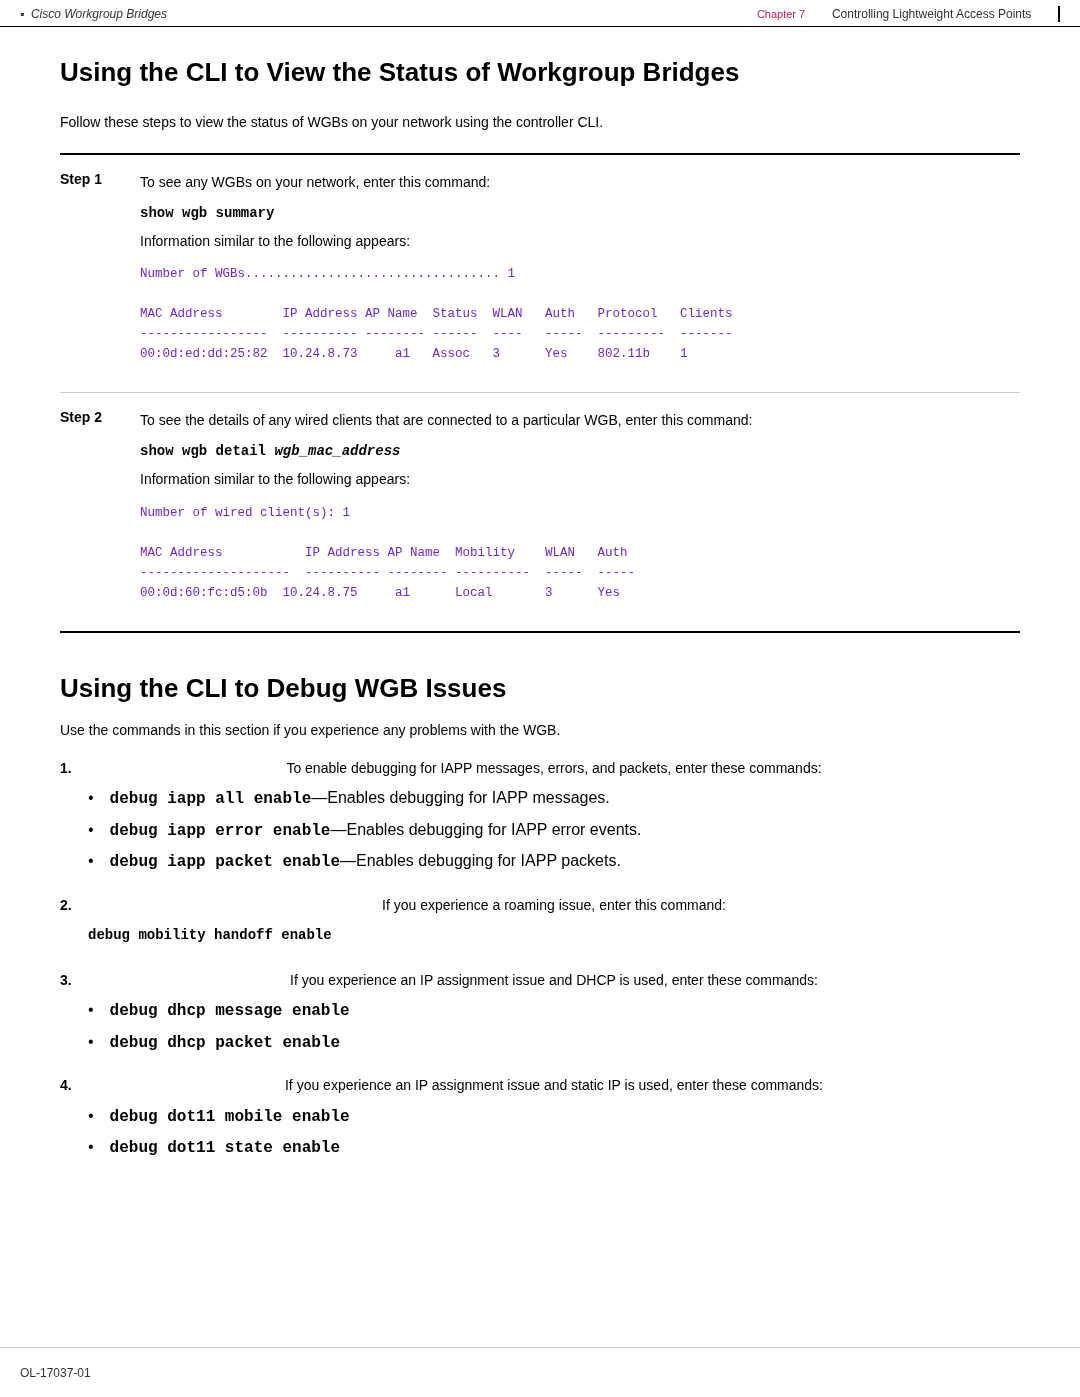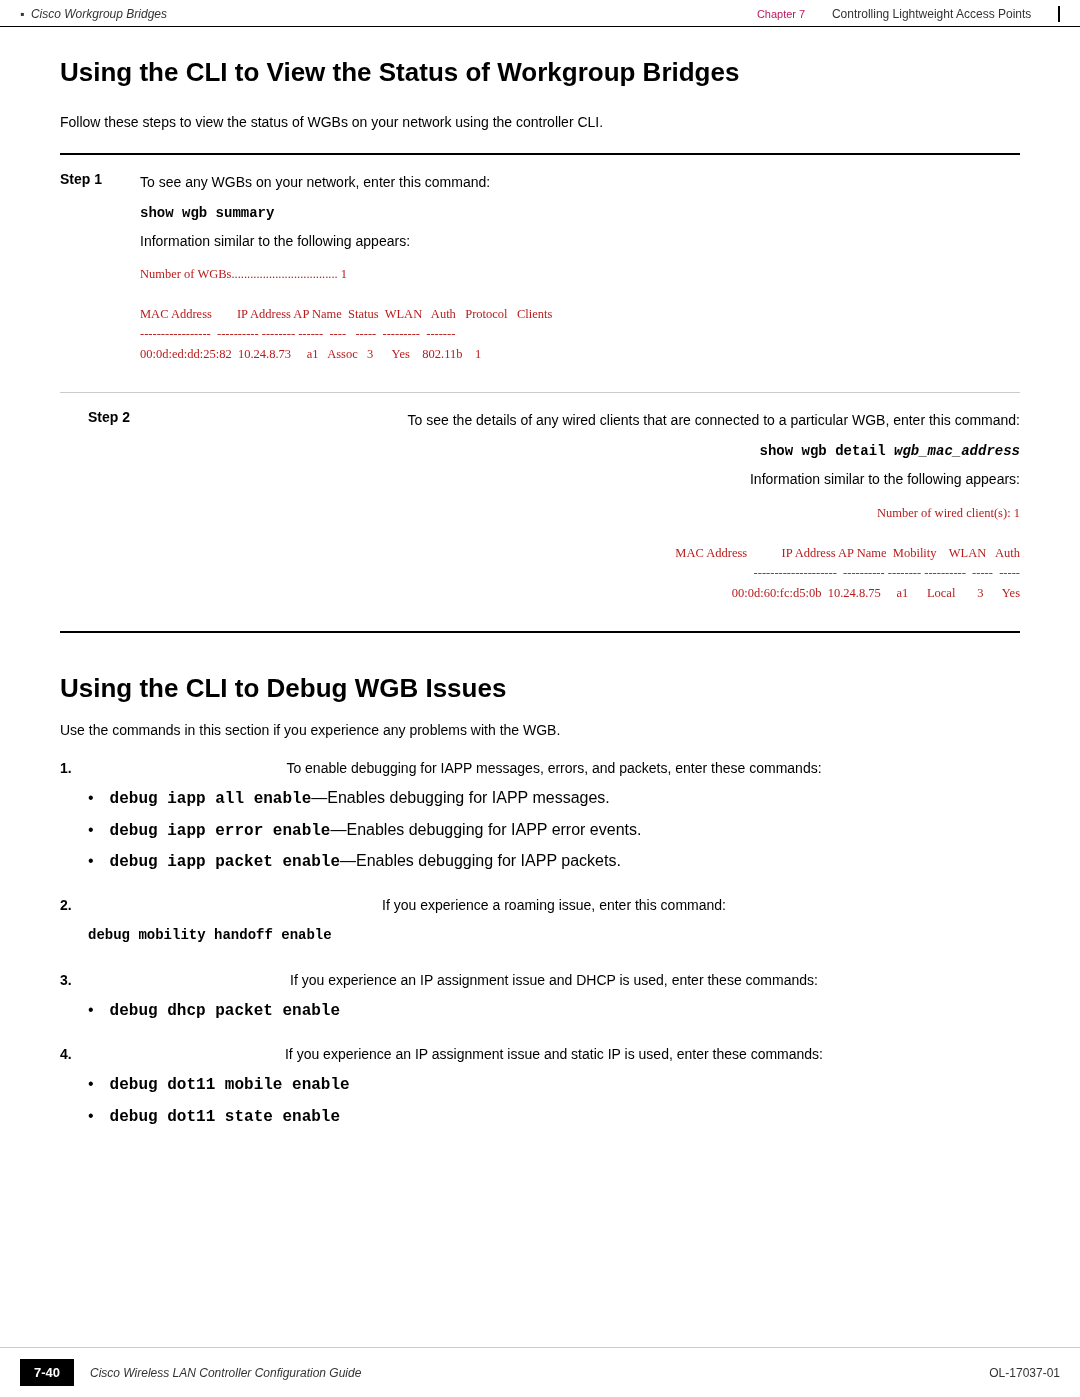--- a/index.html
+++ b/index.html
@@ -81,21 +81,20 @@
 
     .step {
       display: flex;
       padding: 16px 0;
       border-bottom: 1px solid #ccc;
       gap: 0;
     }
 
     .step:last-child {
       border-bottom: none;
-      text-align: right;
     }
 
     .step-label {
       font-size: 14px;
       font-weight: bold;
       min-width: 80px;
       padding-right: 10px;
       flex-shrink: 0;
     }
 
@@ -111,26 +110,26 @@
 
     .step-content .command-bold {
       font-weight: bold;
       font-family: 'Courier New', monospace;
       font-size: 14px;
       display: block;
       margin-bottom: 6px;
     }
 
     .code-block {
-      font-family: Liberation Serif, serif;
+      font-family: Liberation Mono, monospace;
       font-size: 12.5px;
       line-height: 1.6;
       margin: 12px 0;
       white-space: pre;
-      color: #b91c1c;
+      color: #6d28d9;
     }
 
     
     .debug-section {
       margin-top: 10px;
     }
 
     .debug-section .section-heading {
       font-size: 26px;
       font-weight: bold;
@@ -341,20 +340,24 @@
         </div>
       </li>
 
       <li>
         <span class="num-label">3.</span>
         <div class="num-content">
           <p>If you experience an IP assignment issue and DHCP is used, enter these commands:</p>
           <ul class="bullet-list">
             <li>
               <span></span>
+              <span><span class="cmd-bold">debug dhcp message enable</span></span>
+            </li>
+            <li>
+              <span></span>
               <span><span class="cmd-bold">debug dhcp packet enable</span></span>
             </li>
           </ul>
         </div>
       </li>
 
       <li>
         <span class="num-label">4.</span>
         <div class="num-content">
           <p>If you experience an IP assignment issue and static IP is used, enter these commands:</p>
@@ -370,18 +373,14 @@
           </ul>
         </div>
       </li>
 
     </ol>
   </div>
 
 </div>
 
 <div class="footer">
-  <div class="footer-left">
-    <div class="page-number-box">7-40</div>
-    <span class="footer-title">Cisco Wireless LAN Controller Configuration Guide</span>
-  </div>
   <div class="footer-right">OL-17037-01</div>
 </div>
 
 </body></html>

